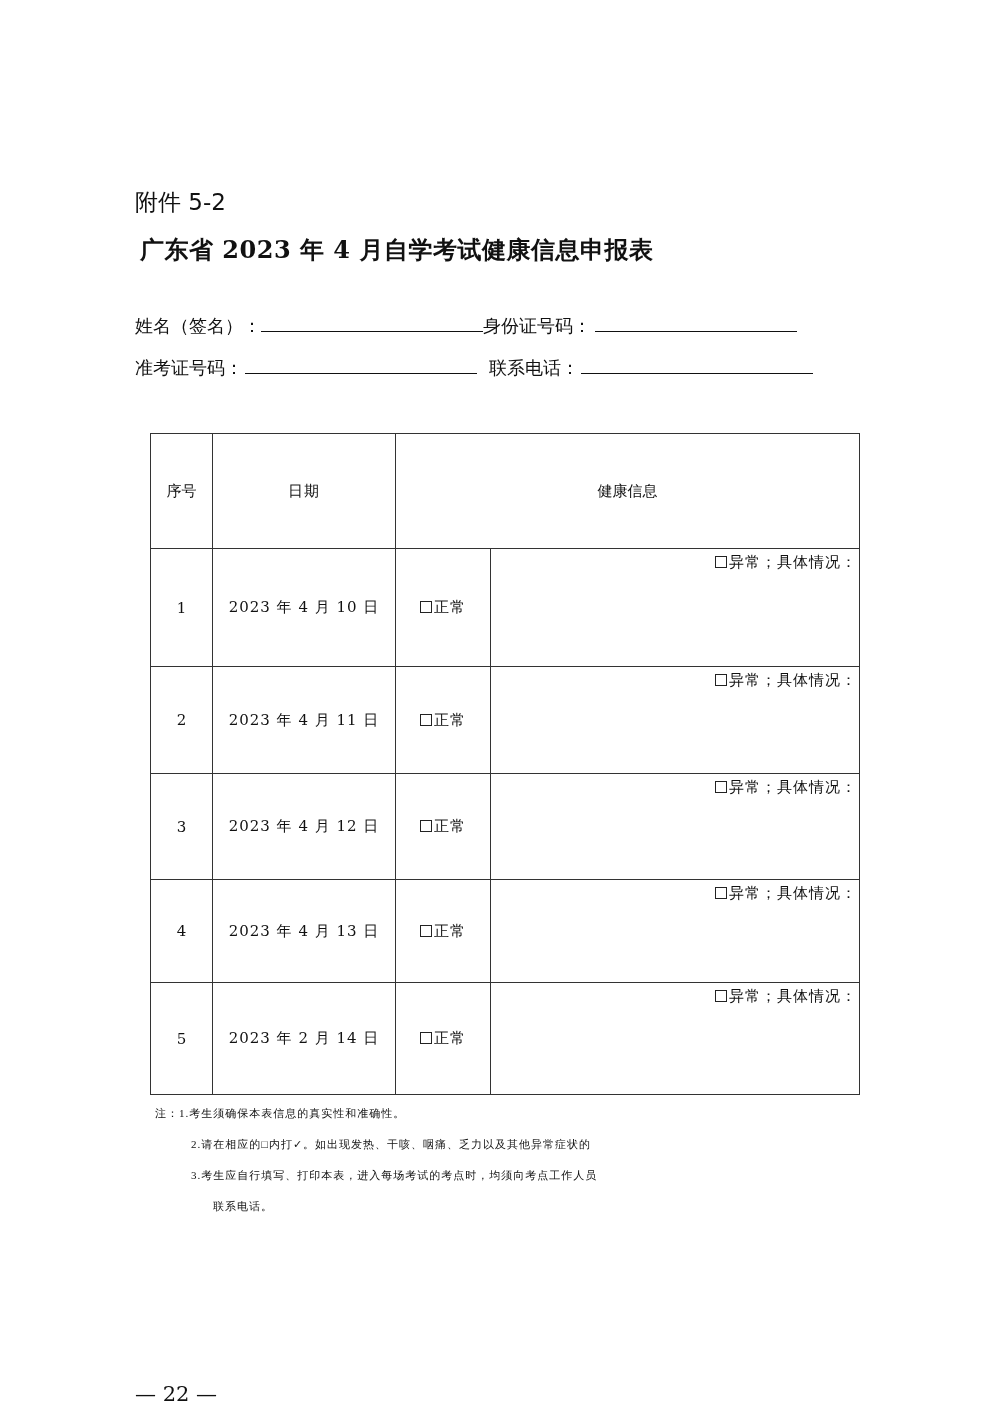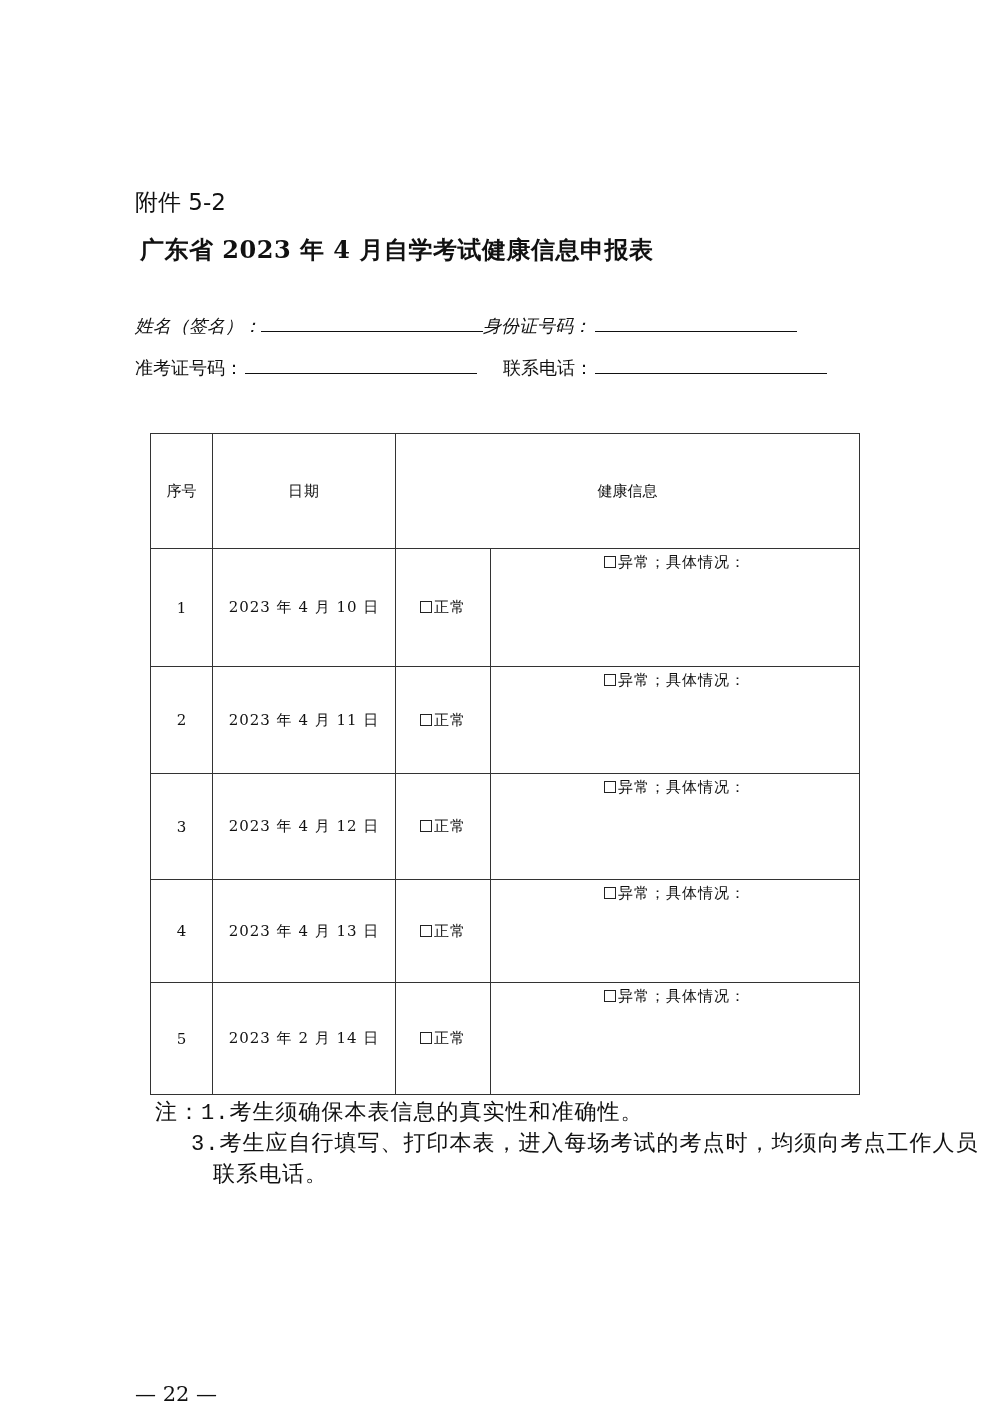--- a/index.html
+++ b/index.html
@@ -3,49 +3,49 @@
   <meta charset="utf-8">
   <style>
     html, body { margin: 0; padding: 0; background: #ffffff; }
     body { width: 1000px; height: 1414px; position: relative; overflow: hidden; color: #111; }
     .abs { position: absolute; }
     .attach { left: 135px; top: 186px; font-family: "DejaVu Sans", sans-serif; font-size: 23px; line-height: 32px; }
     .title { left: 140px; top: 226px; width: 740px; font-family: "DejaVu Serif", serif; font-weight: bold; font-size: 24px; line-height: 48px; letter-spacing: 0.5px; white-space: nowrap; }
     .field-row { left: 135px; font-family: "DejaVu Sans", sans-serif; font-size: 18px; line-height: 26px; white-space: nowrap; }
     .field-row .label { display: inline-block; }
     .blank { display: inline-block; border-bottom: 1.6px solid #111; height: 20px; vertical-align: baseline; }
-    .row1 { top: 311px; font-style: italic; }
+    .row1 { top: 311px; }
     .row2 { top: 353px; }
 
     table.form { position: absolute; left: 150px; top: 433px; width: 710px; border-collapse: collapse; font-family: "DejaVu Serif", serif; font-size: 15px; }
     table.form td, table.form th { border: 1.2px solid #333; padding: 0; }
     table.form th { font-family: "DejaVu Sans", sans-serif; font-weight: normal; font-size: 15px; height: 114px; text-align: center; }
     .c-idx { width: 61px; text-align: center; }
     .c-date { width: 182px; text-align: center; letter-spacing: 1px; }
     .c-norm { width: 94px; text-align: center; letter-spacing: 1px; }
-    .c-abn { vertical-align: top; text-align: center; padding: 4px 2px 0 2px !important; letter-spacing: 1px; }
+    .c-abn { vertical-align: top; text-align: right; padding: 4px 2px 0 2px !important; letter-spacing: 1px; }
     .box { display: inline-block; width: 10px; height: 10px; border: 1.2px solid #222; vertical-align: -1px; margin-right: 2px; }
 
-    .notes { left: 155px; top: 1098px; width: 730px; font-family: Liberation Mono, monospace; font-size: 22px; line-height: 31px; letter-spacing: 1px; }
+    .notes { left: 155px; top: 1098px; width: 730px; font-family: Liberation Serif, serif; font-size: 11px; line-height: 31px; letter-spacing: 1px; }
     .notes .n { white-space: nowrap; }
     .notes .indent1 { padding-left: 36px; }
     .notes .indent2 { padding-left: 58px; }
     .pageno { left: 135px; top: 1380px; font-family: "DejaVu Serif", serif; font-size: 21px; line-height: 28px; white-space: pre; }
   </style>
 </head>
 <body>
 
 <div class="abs attach">附件 5-2</div>
 <div class="abs title">广东省 2023 年 4 月自学考试健康信息申报表</div>
 
 <div class="abs field-row row1">
   <span class="label">姓名（签名）：</span><span class="blank" style="width:222px"></span><span class="label">身份证号码：</span><span class="blank" style="width:202px; margin-left:4px"></span>
 </div>
 <div class="abs field-row row2">
-  <span class="label">准考证号码：</span><span class="blank" style="width:232px; margin-left:2px"></span><span class="label" style="margin-left:26px">联系电话：</span><span class="blank" style="width:232px; margin-left:2px"></span>
+  <span class="label">准考证号码：</span><span class="blank" style="width:232px; margin-left:2px"></span><span class="label" style="margin-left:12px">联系电话：</span><span class="blank" style="width:232px; margin-left:2px"></span>
 </div>
 
 <table class="form">
   <tbody>
       <tr>
     <th class="c-idx">序号</th>
     <th class="c-date">日期</th>
     <th colspan="2">健康信息</th>
   </tr>
   <tr style="height:118px">
@@ -76,17 +76,18 @@
     <td class="c-idx">5</td>
     <td class="c-date">2023 年 2 月 14 日</td>
     <td class="c-norm"><span class="box"></span><span>正常</span></td>
     <td class="c-abn"><span class="box"></span><span>异常；具体情况：</span></td>
   </tr>
 </tbody>
   </table>
 
 <div class="abs notes">
   <div class="n"><span>注：</span><span>1.考生须确保本表信息的真实性和准确性。</span></div>
+  <div class="n indent1">2.请在相应的□内打✓。如出现发热、干咳、咽痛、乏力以及其他异常症状的</div>
   <div class="n indent1">3.考生应自行填写、打印本表，进入每场考试的考点时，均须向考点工作人员</div>
   <div class="n indent2">联系电话。</div>
 </div>
 
 <div class="abs pageno">— 22 —</div>
 
 </body></html>

